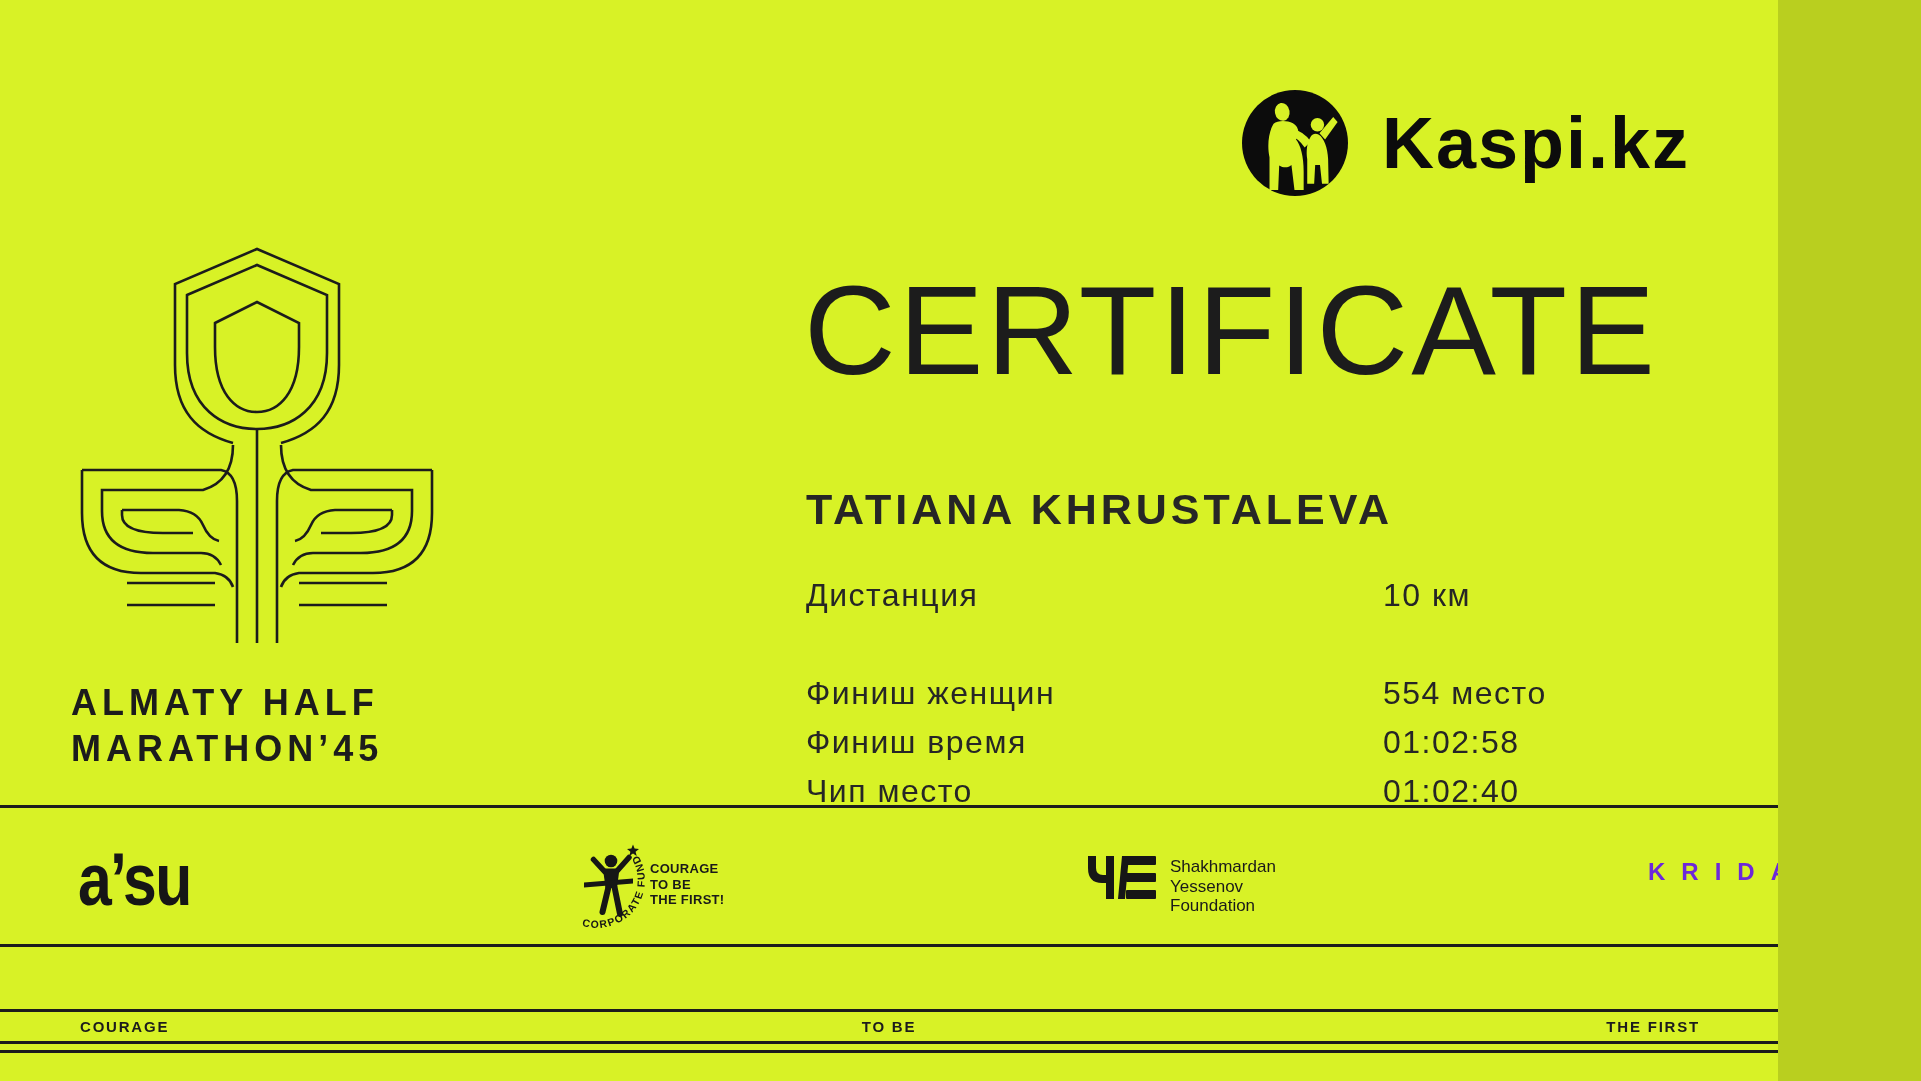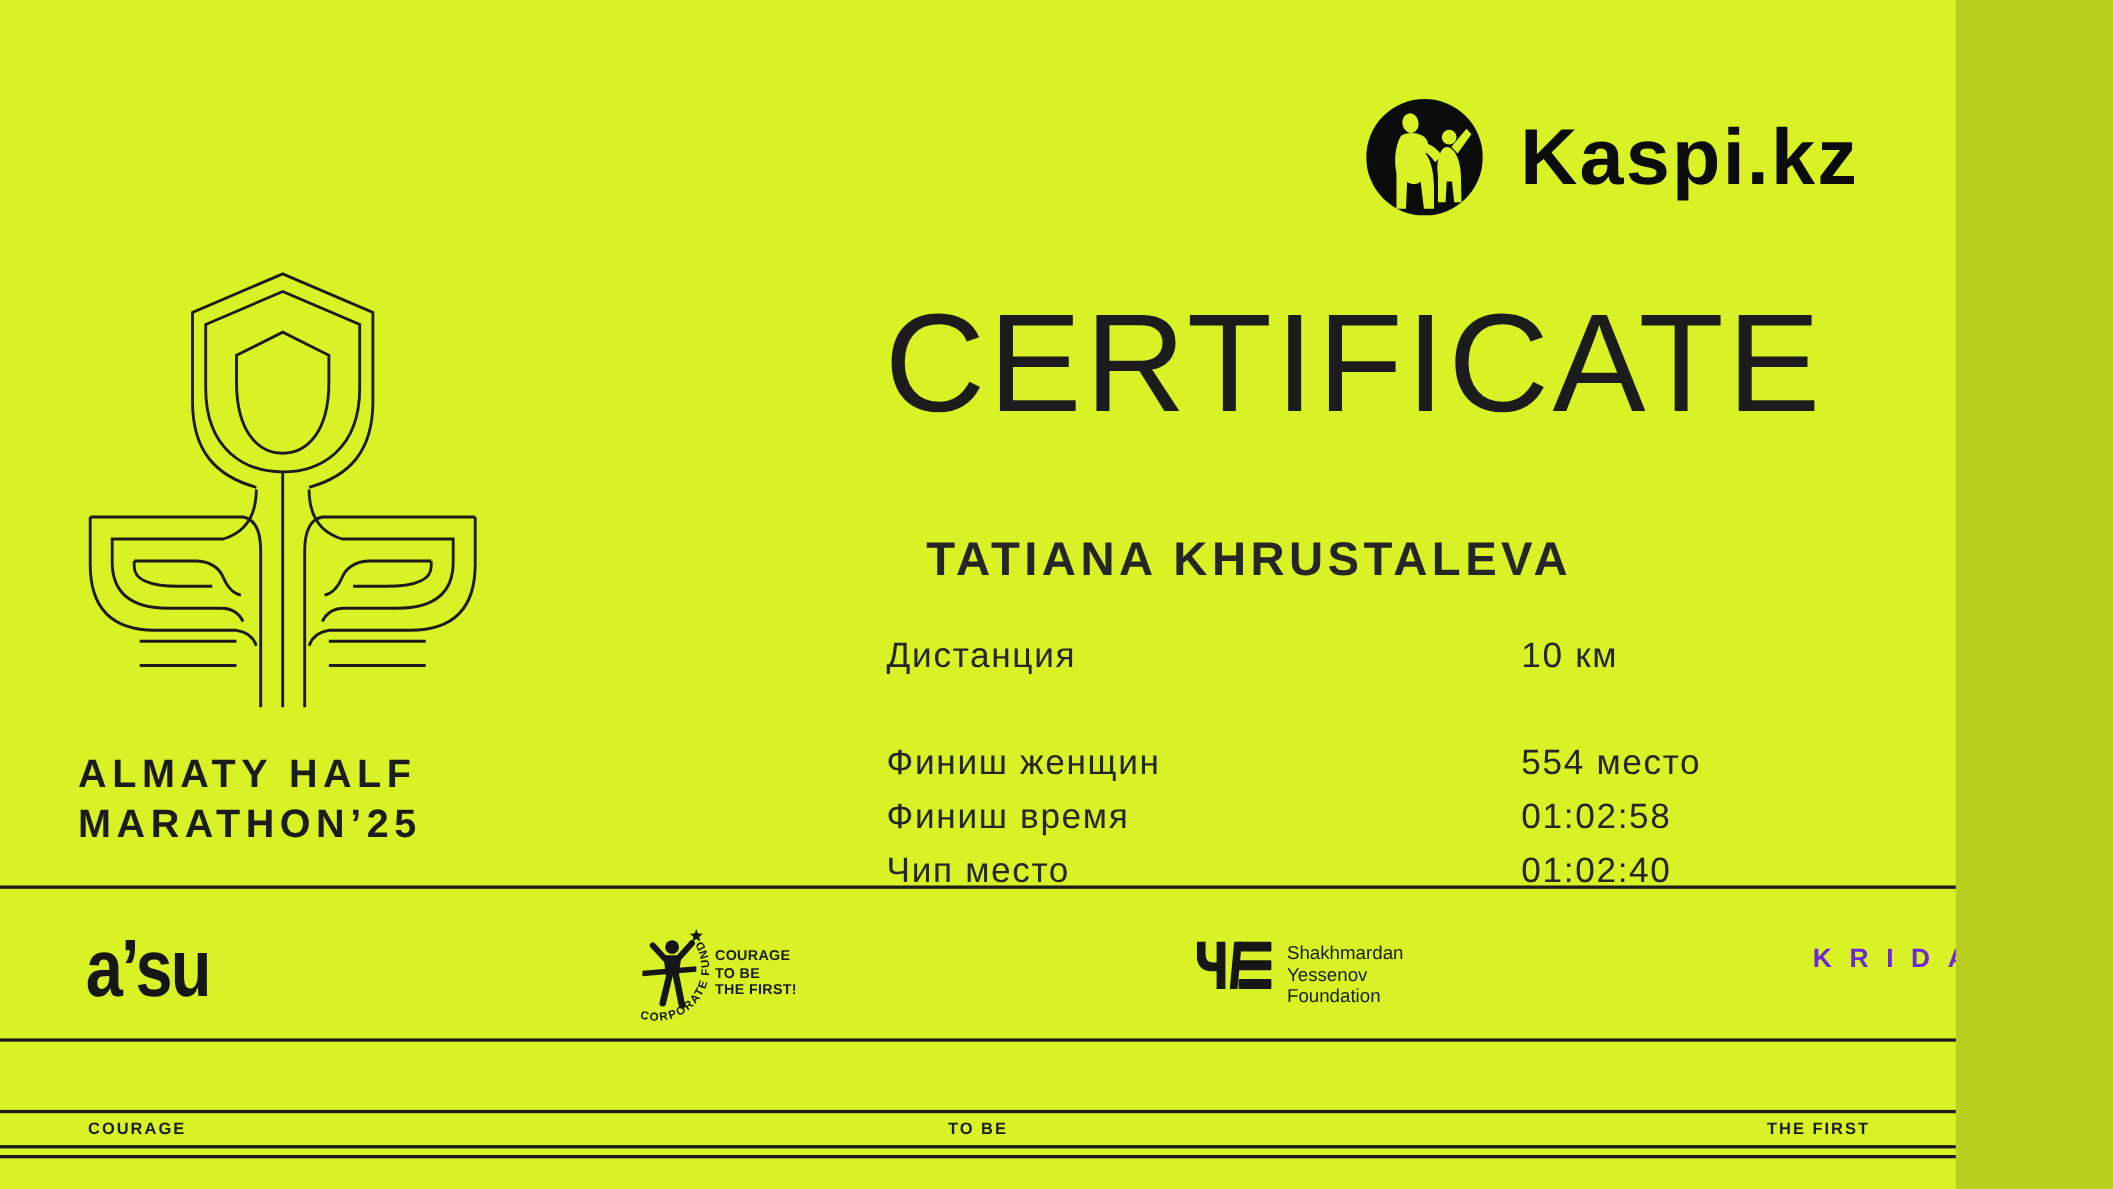--- a/index.html
+++ b/index.html
@@ -38,21 +38,20 @@
   
   .cert-title{
     left:804px;top:267px;line-height:1;
     font-size:127px;font-weight:400;letter-spacing:3px;color:var(--ink);
     white-space:nowrap;
   }
   .runner-name{
     left:806px;top:488px;line-height:1;
     font-size:43px;font-weight:700;letter-spacing:4px;color:var(--soft);
     white-space:nowrap;
-    margin-left:36px;
   }
   .stat-row{left:806px;width:880px;line-height:1;font-size:32px;letter-spacing:1.5px;color:var(--soft);}
   .stat-row .val{position:absolute;left:577px;top:0;}
 
   
   .hline{left:0;width:1921px;background:var(--ink);}
 
   
   .asu{
     left:78px;top:840px;height:78px;display:flex;align-items:center;
@@ -122,21 +121,21 @@
     <path d="M357,227 L218,227 Q202,230 202,258 L202,400 M357,227 L357,270 Q357,330 298,330 L224,330 Q210,332 206,344"></path>
 
     <path d="M47,267 L104,267 Q122,268 128,282 Q134,296 144,298 M47,267 L47,272 Q47,290 88,290 L118,290"></path>
     <path d="M317,267 L260,267 Q242,268 236,282 Q230,296 220,298 M317,267 L317,272 Q317,290 276,290 L246,290"></path>
 
     <path d="M52,340 L140,340 M52,362 L140,362 M224,340 L312,340 M224,362 L312,362"></path>
   </svg>
 
   <div class="abs event-title">
     <div>ALMATY HALF</div>
-    <div>MARATHON’25</div>
+    <div>MARATHON’45</div>
   </div>
 
   <div class="abs cert-title">CERTIFICATE</div>
   <div class="abs runner-name">TATIANA KHRUSTALEVA</div>
 
   <div class="abs stat-row" style="top:579px">
     <span>Дистанция</span>
     <span class="val">10 км</span>
   </div>
   <div class="abs stat-row" style="top:677px">

